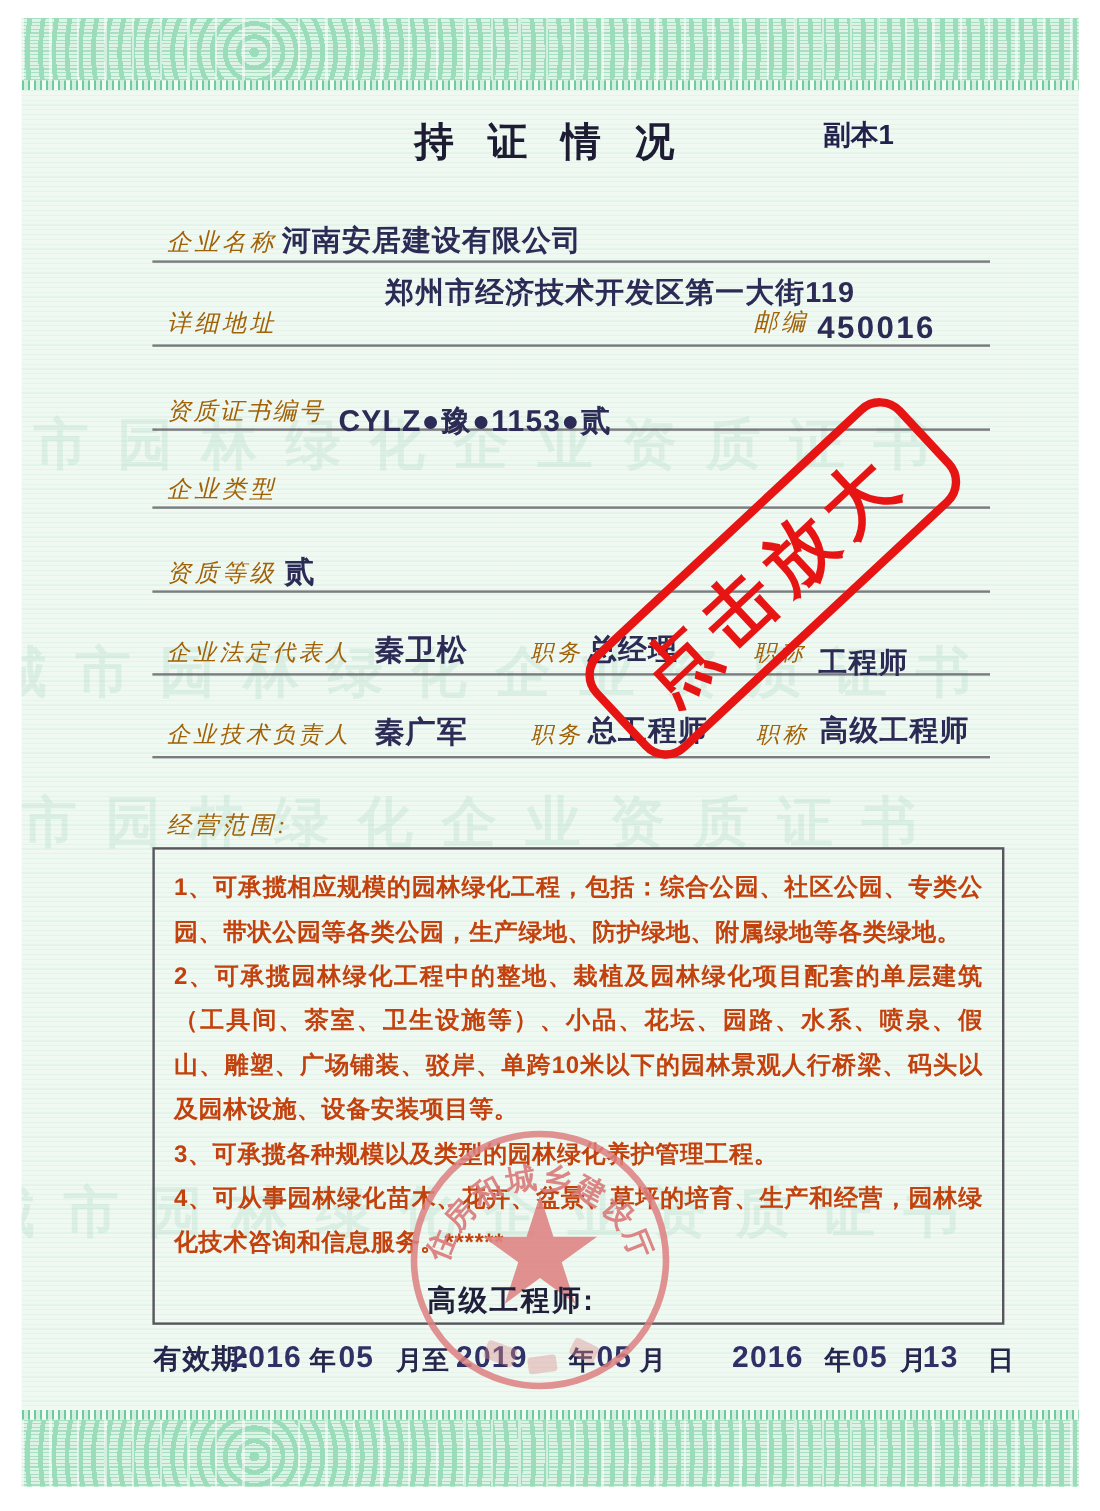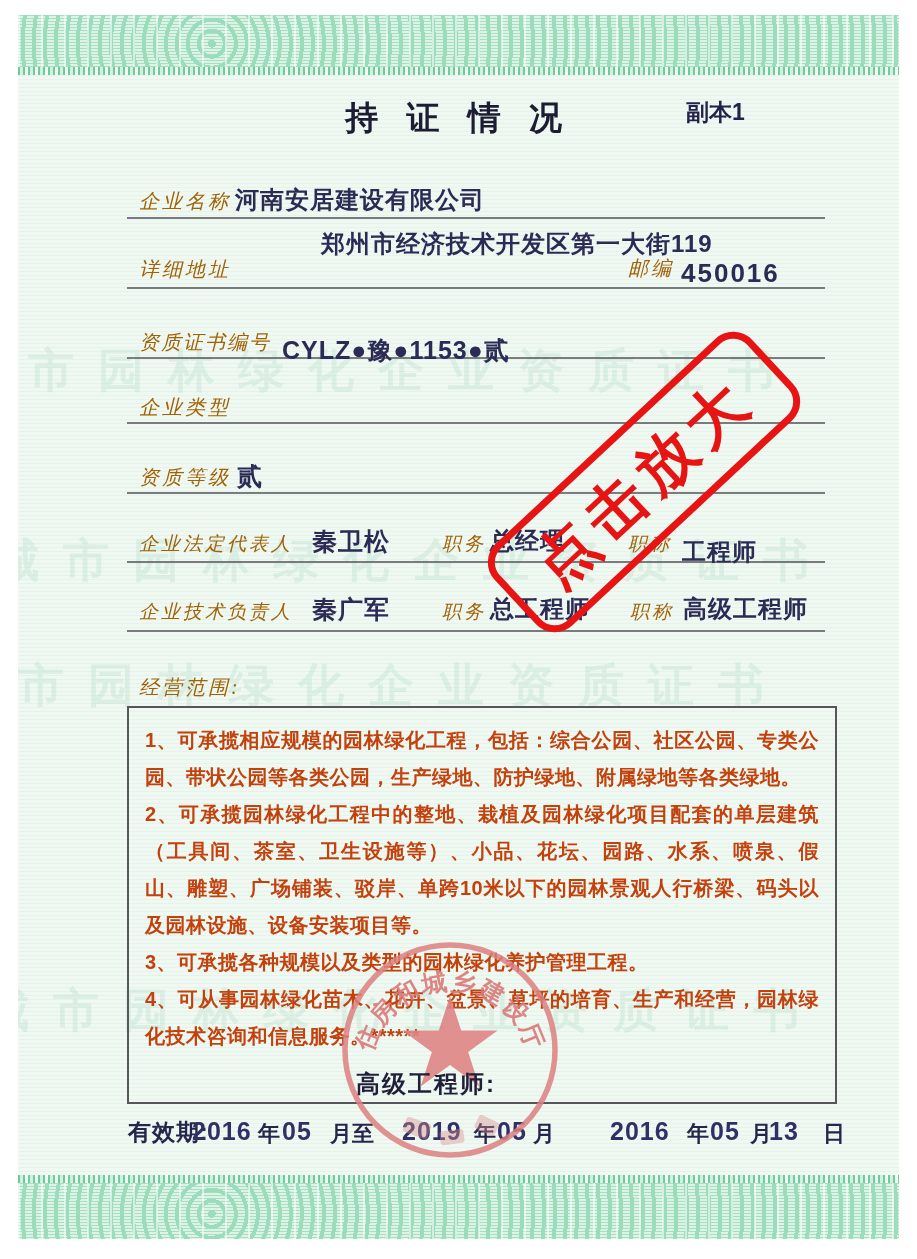--- a/index.html
+++ b/index.html
@@ -165,21 +165,21 @@
       <rect x="102" y="192" width="24" height="14" rx="3" transform="rotate(-8 114 199)"></rect>
       <rect x="138" y="180" width="22" height="15" rx="3" transform="rotate(26 149 187)"></rect>
     </g>
   </svg>
 
   <span class="tok lab" style="left:128px;">有效期:</span>
   <span class="tok num" style="left:192px;">2016</span>
   <span class="tok cjk" style="left:258px;">年</span>
   <span class="tok num" style="left:282px;">05</span>
   <span class="tok cjk" style="left:330px;">月至</span>
-  <span class="tok num" style="left:402px;">2019</span>
+  <span class="tok num" style="left:380px;">2019</span>
   <span class="tok cjk" style="left:474px;">年</span>
   <span class="tok num" style="left:497px;">05</span>
   <span class="tok cjk" style="left:533px;">月</span>
 
   <span class="tok num" style="left:610px;">2016</span>
   <span class="tok cjk" style="left:687px;">年</span>
   <span class="tok num" style="left:710px;">05</span>
   <span class="tok cjk" style="left:750px;">月</span>
   <span class="tok num" style="left:769px;text-align:center;">13</span>
   <span class="tok cjk" style="left:823px;">日</span>

